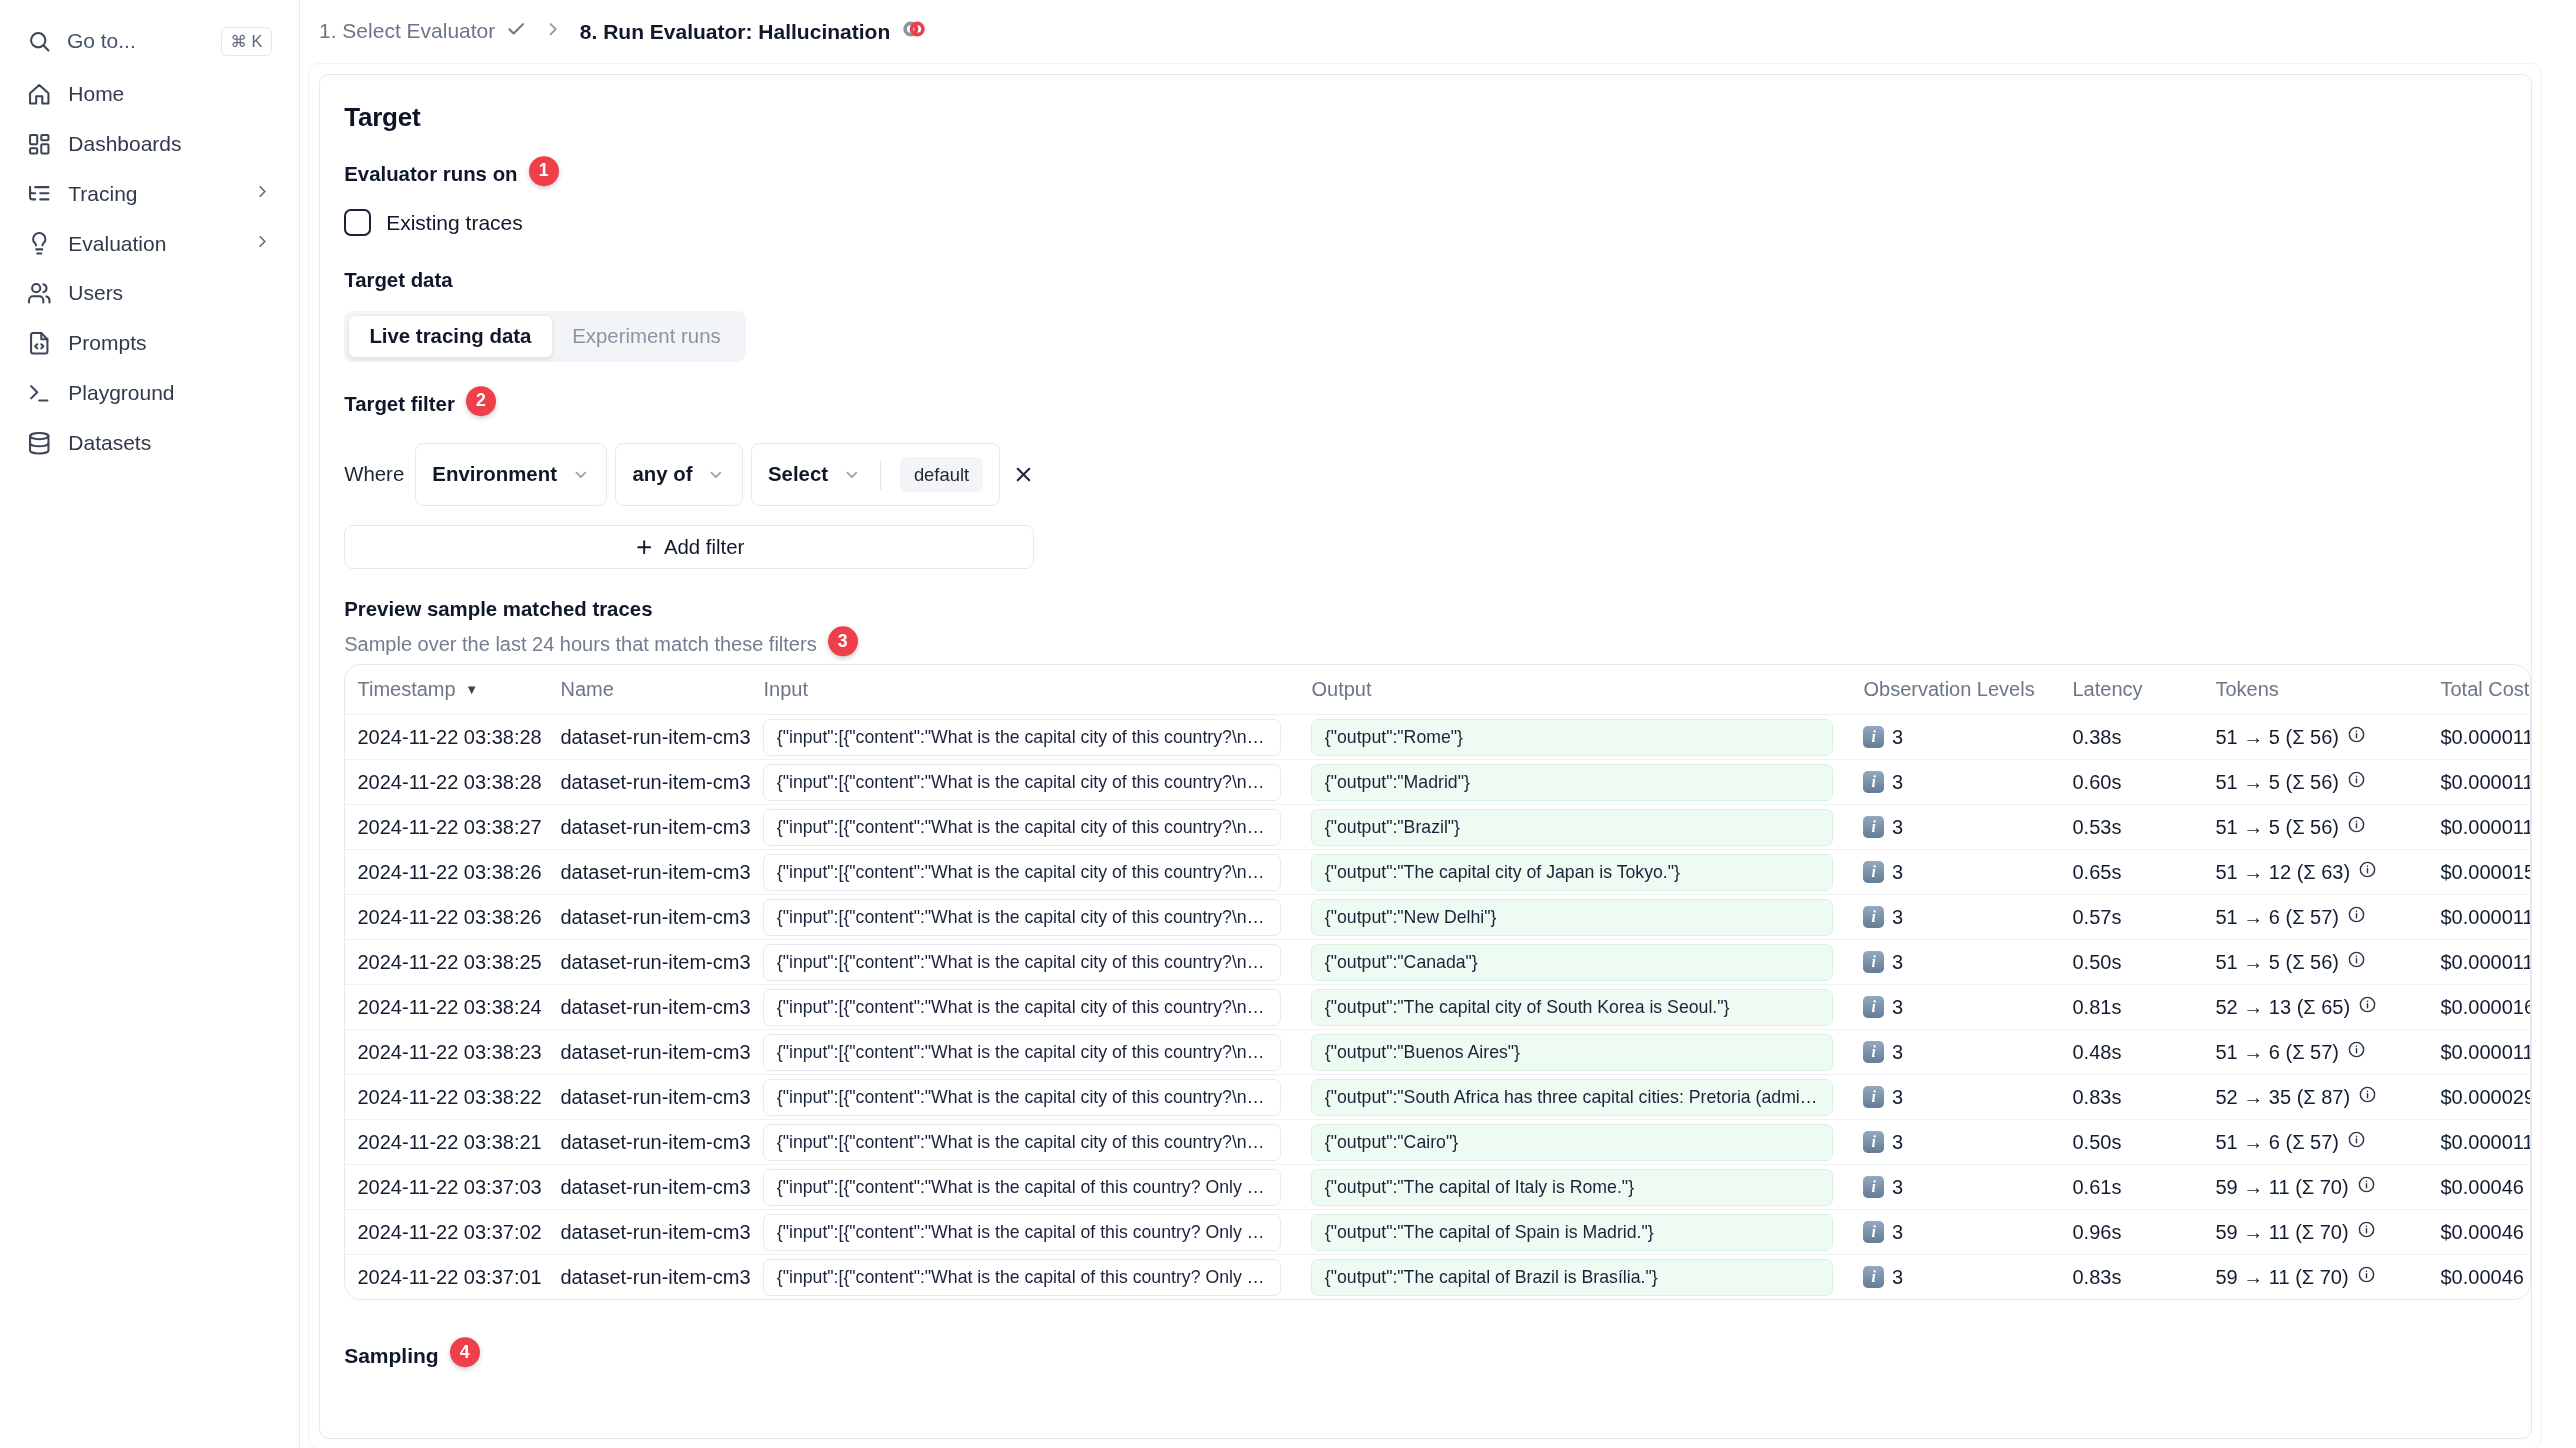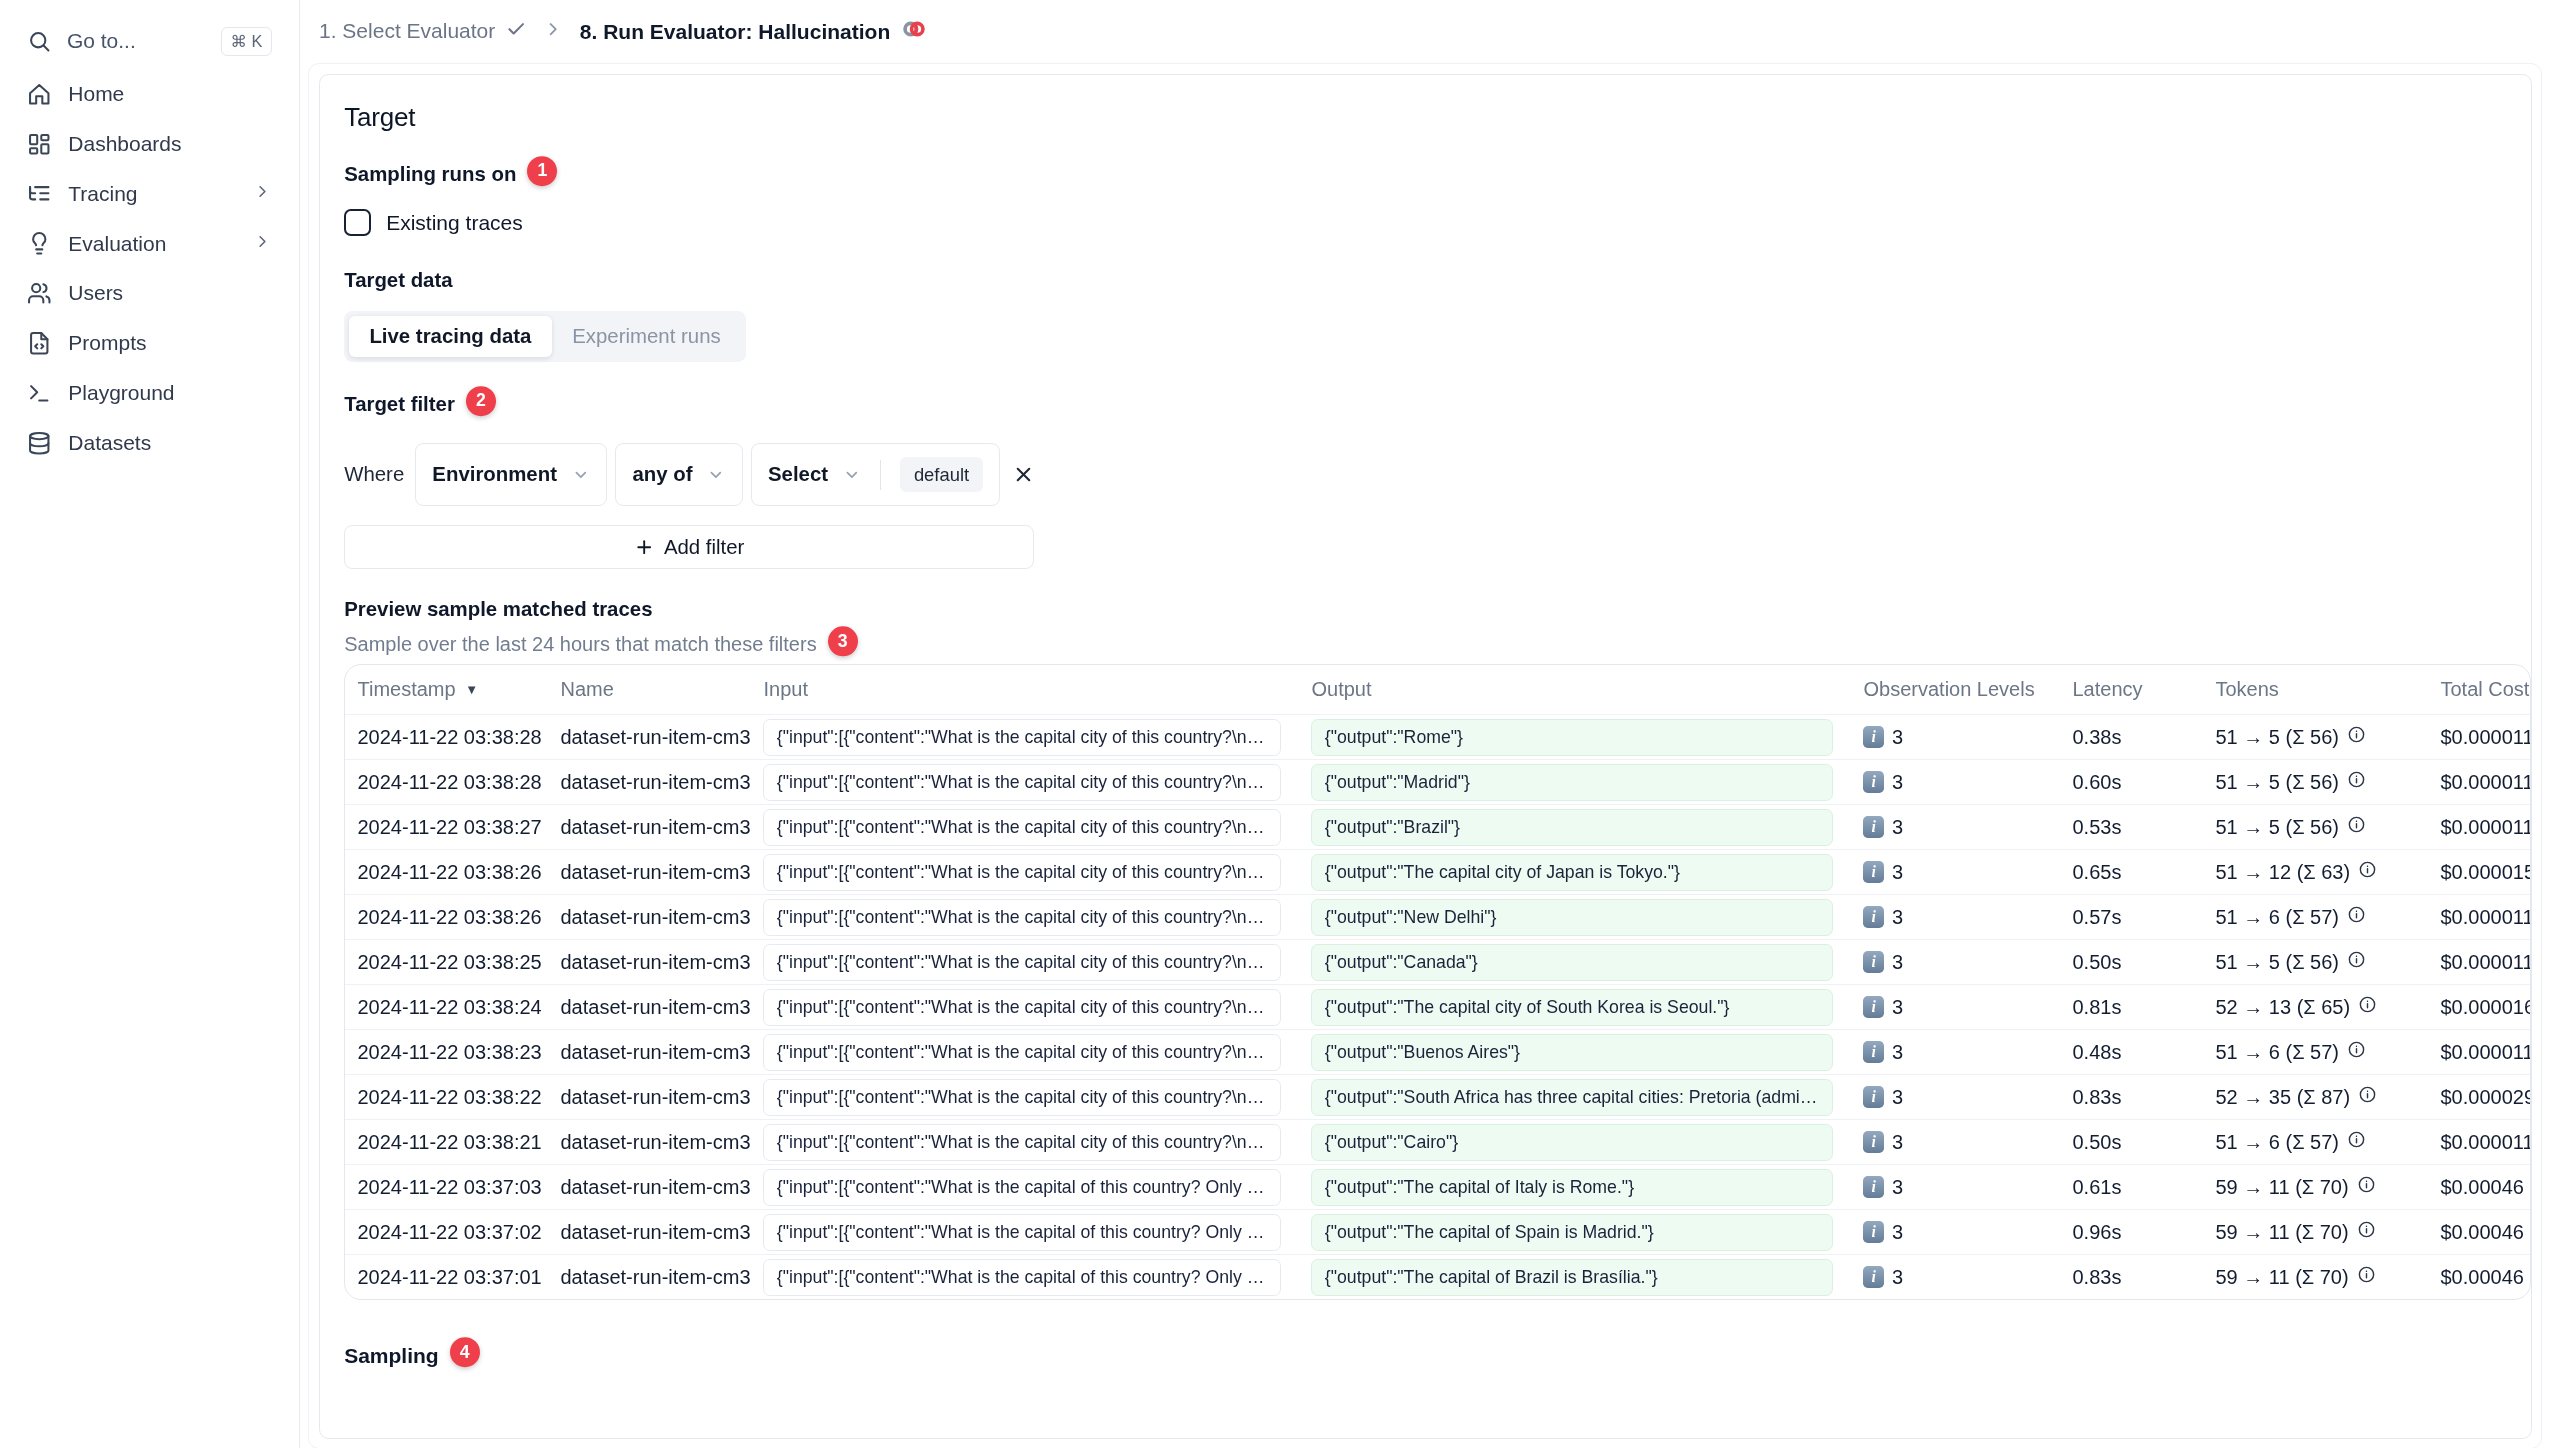--- a/index.html
+++ b/index.html
@@ -32,21 +32,21 @@
   .step { display:flex; align-items:center; gap:11px; cursor:pointer; }
   .step.done { color:#6a7687; }
   .step.done svg { width:20.4px; height:20.4px; stroke:#6a7687; stroke-width:2.4; fill:none; stroke-linecap:round; stroke-linejoin:round; }
   .crumb-sep svg { width:20.4px; height:20.4px; stroke:#8d99aa; stroke-width:2.2; fill:none; stroke-linecap:round; stroke-linejoin:round; }
   .step.active { color:#10192a; font-weight:700; }
   .knot { width:26px; height:26px; }
 
   .outer-card { margin:0 34px 0 8.2px; border:1.4px solid #eef1f5; border-radius:11px; padding:9.5px; flex:1; }
   .inner-card { border:1.4px solid #e5e9ef; border-radius:9.5px; padding:26px 24.5px; min-height:100%; background:#fff; }
 
-  h2.target-h { font-size:26px; font-weight:400; margin:1.4px 0 30px 0; letter-spacing:-0.2px; color:#0c1526; }
+  h2.target-h { font-size:26px; font-weight:700; margin:1.4px 0 30px 0; letter-spacing:-0.2px; color:#0c1526; }
   .lblrow { display:flex; align-items:flex-start; margin-bottom:16.4px; }
   .lbl { font-size:20.4px; font-weight:700; color:#0f172a; }
   .nbadge { width:30px; height:30px; border-radius:50%; background:#ee3f4a; color:#fff; font-size:17.7px; font-weight:700; display:inline-flex; align-items:center; justify-content:center; margin-left:11px; transform:translateY(-6.8px); box-shadow:0 2px 5.5px rgba(0,0,0,.2); flex:none; }
   .nbadge.inline { transform:translateY(-2.7px); }
 
   .cbrow { display:flex; align-items:center; gap:15px; margin-bottom:11px; font-size:21px; color:#0f172a; cursor:pointer; }
   .cbox { width:27px; height:27px; border:2px solid #182234; border-radius:6.8px; display:grid; place-items:center; background:#fff; flex:none; }
   .cbox.checked { background:#182234; }
   .cbox svg { width:17.7px; height:17.7px; stroke:#fff; stroke-width:3.4; fill:none; stroke-linecap:round; stroke-linejoin:round; }
 
@@ -219,21 +219,21 @@
             </svg></span>
       </span>
     </div>
 
     <div class="outer-card">
       <div class="inner-card">
 
         <h2 class="target-h">Target</h2>
 
         <div class="lblrow">
-          <span class="lbl">Sampling runs on</span>
+          <span class="lbl">Evaluator runs on</span>
           <span class="nbadge">1</span>
         </div>
 
         <div class="cbrow">
           <span class="cbox"></span>
           <span>Existing traces</span>
         </div>
 
         <span class="lbl standalone">Target data</span>
 

